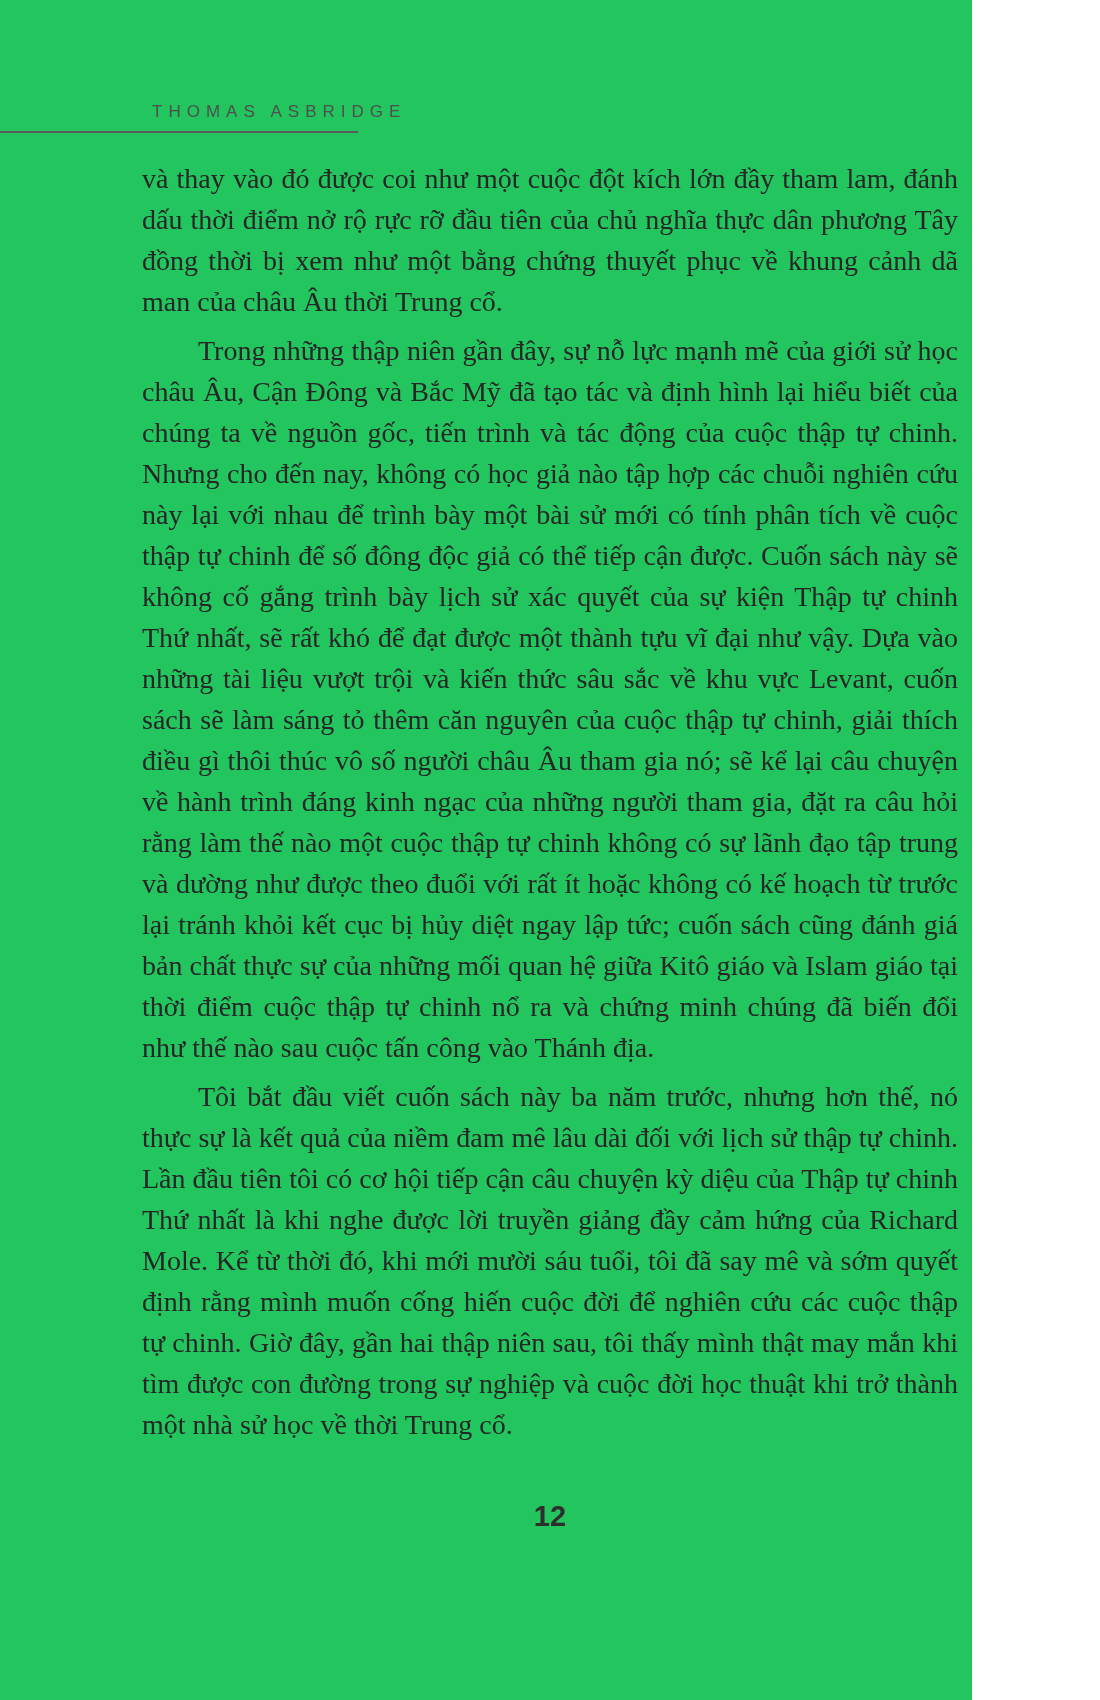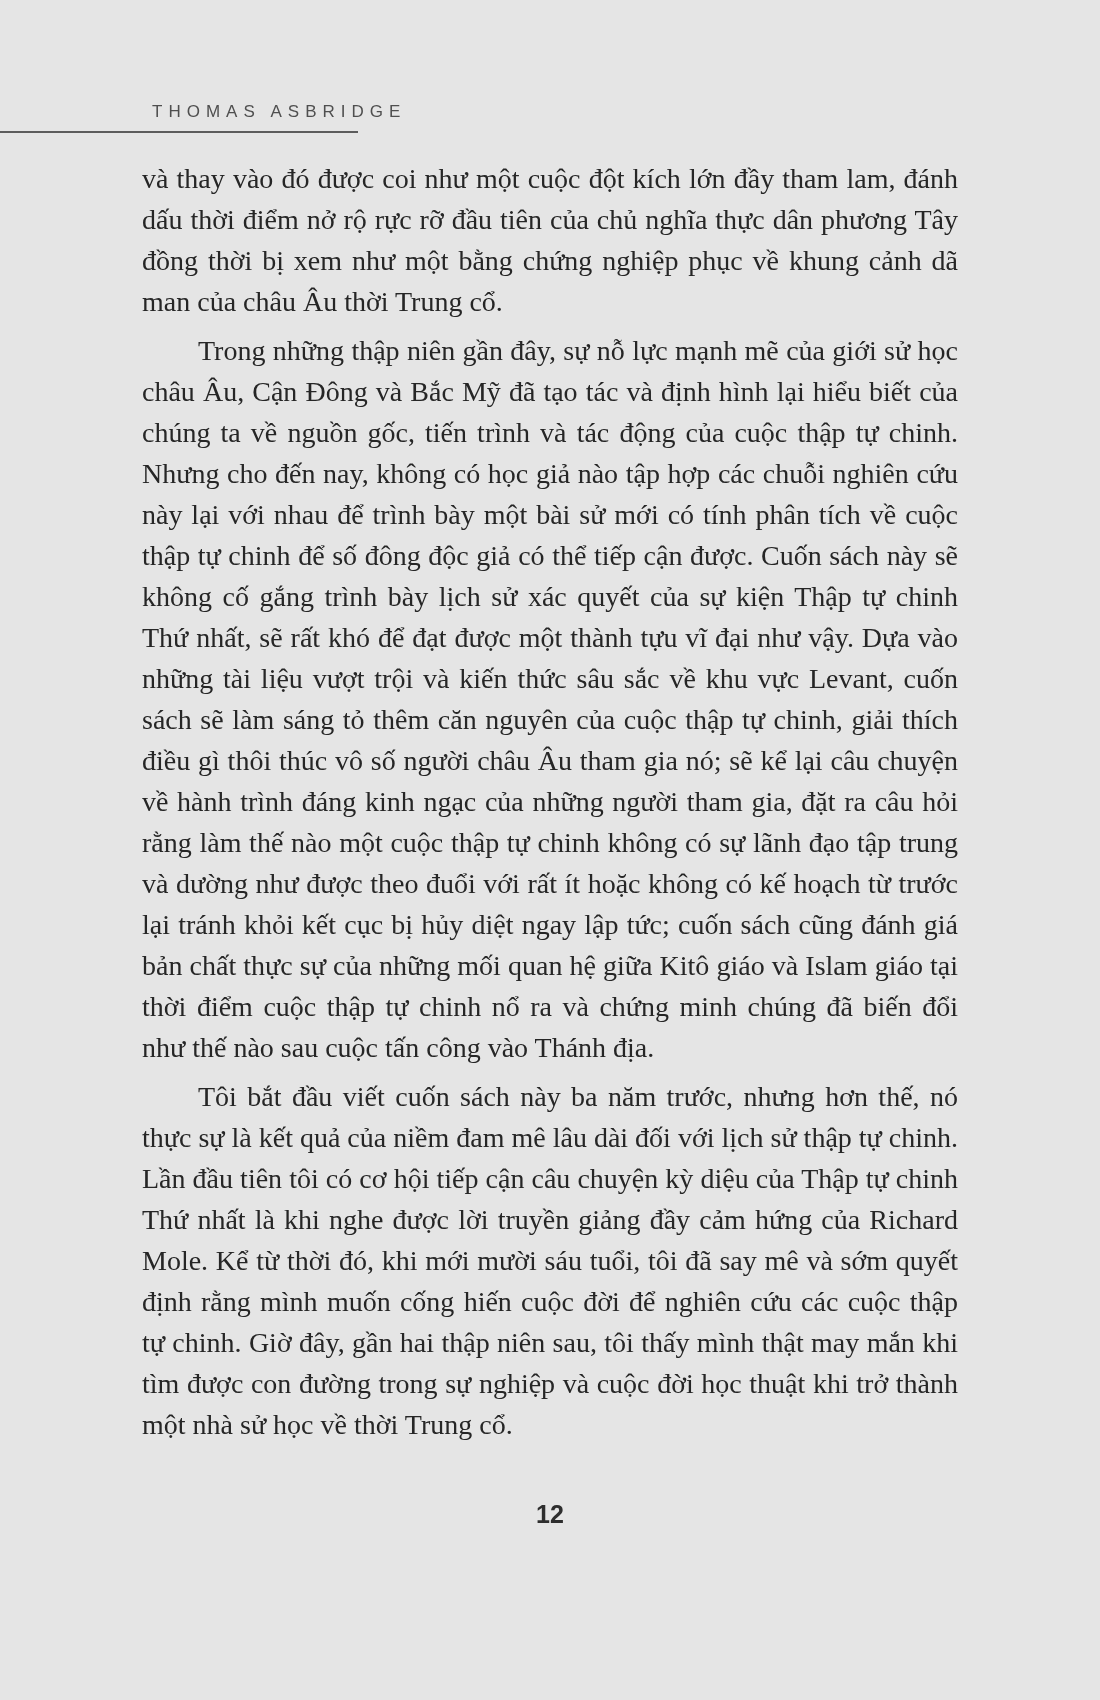--- a/index.html
+++ b/index.html
@@ -2,23 +2,23 @@
 <html><head>
 <meta charset="utf-8">
 <style>
   html, body {
     margin: 0;
     padding: 0;
     background: #ffffff;
   }
   .page {
     position: relative;
-    width: 1100px;
+    width: 972px;
     height: 1700px;
-    background: #e5e5e5;
+    background: #22c55e;
     overflow: hidden;
   }
   .running-header {
     position: absolute;
     top: 102px;
     left: 152px;
     font-family: "Liberation Sans", sans-serif;
     font-size: 17px;
     font-weight: 400;
     letter-spacing: 6px;
@@ -53,35 +53,35 @@
     text-indent: 56px;
     margin-top: 8px;
   }
   .page-number {
     position: absolute;
     top: 1500px;
     left: 142px;
     width: 816px;
     text-align: center;
     font-family: "Liberation Sans", sans-serif;
-    font-size: 25px;
+    font-size: 29px;
     font-weight: 700;
     color: #2e2e2e;
   }
 </style>
 </head>
 <body>
 
 <div class="page">
 
   <div class="running-header">THOMAS ASBRIDGE</div>
 
   <div class="header-rule"></div>
 
   <div class="body-text">
-    <p>và thay vào đó được coi như một cuộc đột kích lớn đầy tham lam, đánh dấu thời điểm nở rộ rực rỡ đầu tiên của chủ nghĩa thực dân phương Tây đồng thời bị xem như một bằng chứng nghiệp phục về khung cảnh dã man của châu Âu thời Trung cổ.</p>
+    <p>và thay vào đó được coi như một cuộc đột kích lớn đầy tham lam, đánh dấu thời điểm nở rộ rực rỡ đầu tiên của chủ nghĩa thực dân phương Tây đồng thời bị xem như một bằng chứng thuyết phục về khung cảnh dã man của châu Âu thời Trung cổ.</p>
     <p class="indented">Trong những thập niên gần đây, sự nỗ lực mạnh mẽ của giới sử học châu Âu, Cận Đông và Bắc Mỹ đã tạo tác và định hình lại hiểu biết của chúng ta về nguồn gốc, tiến trình và tác động của cuộc thập tự chinh. Nhưng cho đến nay, không có học giả nào tập hợp các chuỗi nghiên cứu này lại với nhau để trình bày một bài sử mới có tính phân tích về cuộc thập tự chinh để số đông độc giả có thể tiếp cận được. Cuốn sách này sẽ không cố gắng trình bày lịch sử xác quyết của sự kiện Thập tự chinh Thứ nhất, sẽ rất khó để đạt được một thành tựu vĩ đại như vậy. Dựa vào những tài liệu vượt trội và kiến thức sâu sắc về khu vực Levant, cuốn sách sẽ làm sáng tỏ thêm căn nguyên của cuộc thập tự chinh, giải thích điều gì thôi thúc vô số người châu Âu tham gia nó; sẽ kể lại câu chuyện về hành trình đáng kinh ngạc của những người tham gia, đặt ra câu hỏi rằng làm thế nào một cuộc thập tự chinh không có sự lãnh đạo tập trung và dường như được theo đuổi với rất ít hoặc không có kế hoạch từ trước lại tránh khỏi kết cục bị hủy diệt ngay lập tức; cuốn sách cũng đánh giá bản chất thực sự của những mối quan hệ giữa Kitô giáo và Islam giáo tại thời điểm cuộc thập tự chinh nổ ra và chứng minh chúng đã biến đổi như thế nào sau cuộc tấn công vào Thánh địa.</p>
     <p class="indented">Tôi bắt đầu viết cuốn sách này ba năm trước, nhưng hơn thế, nó thực sự là kết quả của niềm đam mê lâu dài đối với lịch sử thập tự chinh. Lần đầu tiên tôi có cơ hội tiếp cận câu chuyện kỳ diệu của Thập tự chinh Thứ nhất là khi nghe được lời truyền giảng đầy cảm hứng của Richard Mole. Kể từ thời đó, khi mới mười sáu tuổi, tôi đã say mê và sớm quyết định rằng mình muốn cống hiến cuộc đời để nghiên cứu các cuộc thập tự chinh. Giờ đây, gần hai thập niên sau, tôi thấy mình thật may mắn khi tìm được con đường trong sự nghiệp và cuộc đời học thuật khi trở thành một nhà sử học về thời Trung cổ.</p>
   </div>
 
   <div class="page-number">12</div>
 
 </div>
 
 </body></html>

